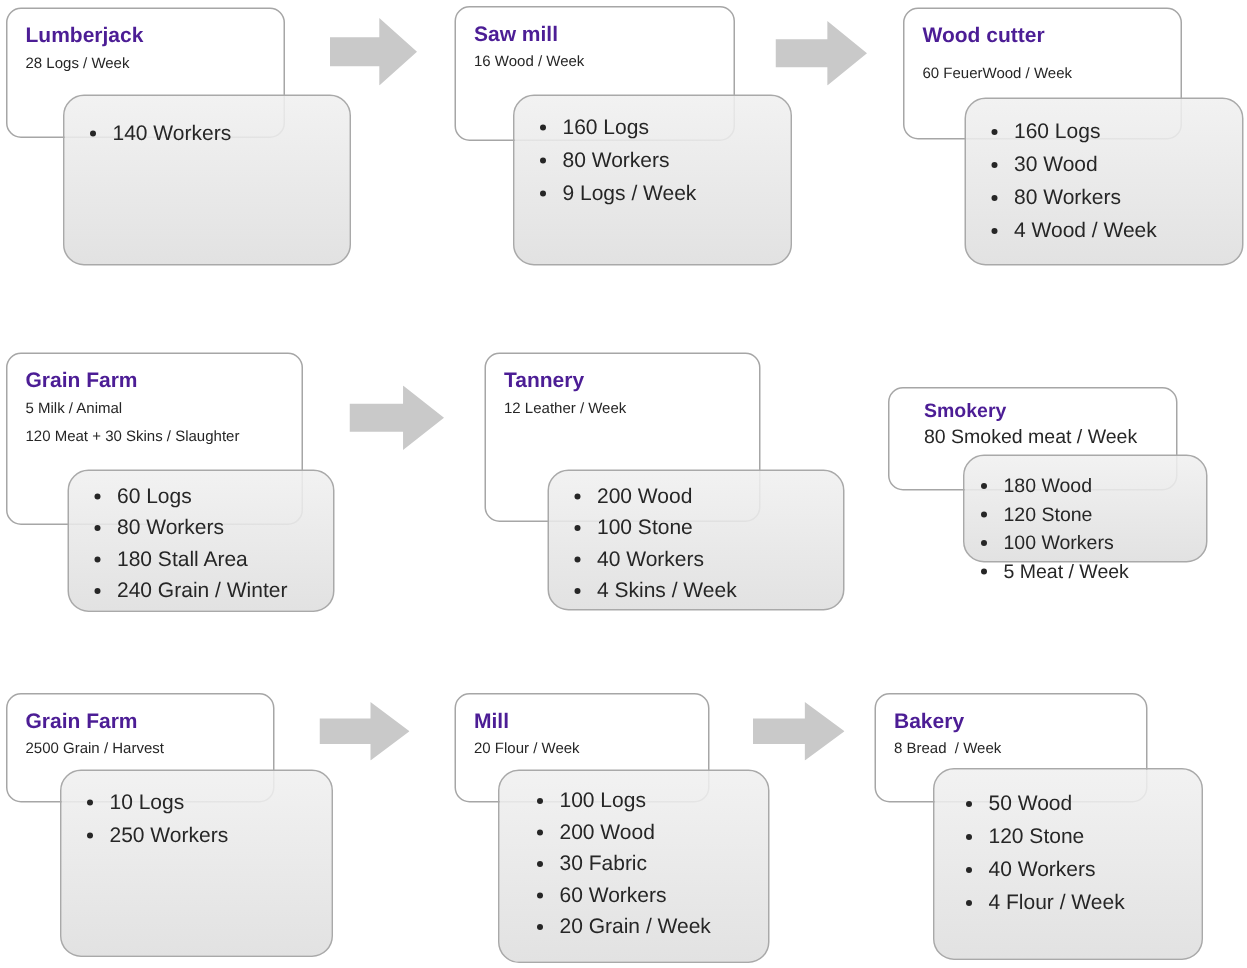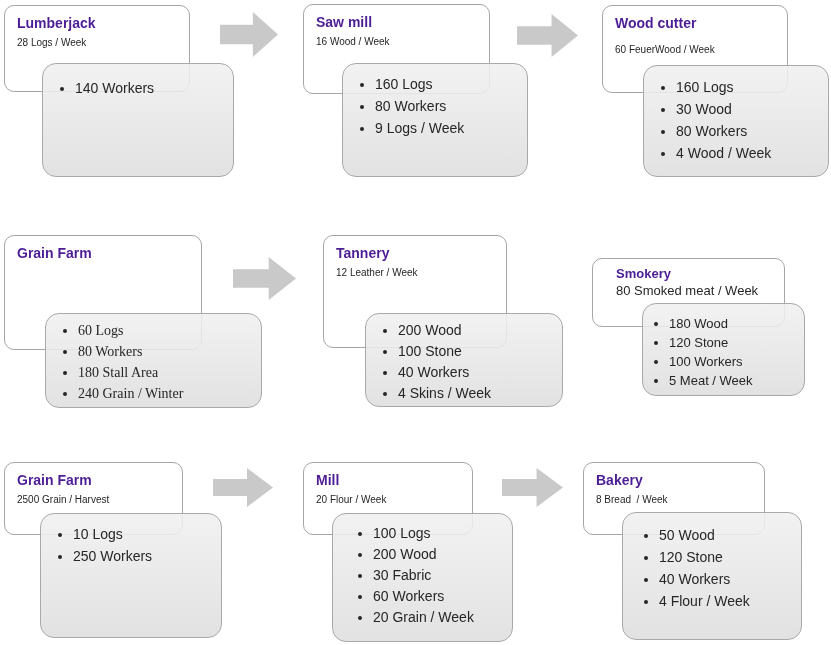--- a/index.html
+++ b/index.html
@@ -25,25 +25,25 @@
     box-sizing:border-box;
   }
   .reqs{margin:0;padding:10px 6px 0 32px;list-style:disc;}
   .reqs li{font-size:14px;line-height:22px;}
 
   
   .n1{left:4px;top:5px;}   .n1 .card{width:186px;height:87px;}  .n1 .note{left:38px;top:58px;width:192px;height:114px;} .n1 .reqs{padding-top:13px;}
   .n2{left:303px;top:4px;} .n2 .card{width:187px;height:90px;}  .n2 .note{left:39px;top:59px;width:186px;height:114px;} .n2 .reqs{padding-top:9px;}
   .n3{left:602px;top:5px;} .n3 .card{width:186px;height:88px;}  .n3 .note{left:41px;top:60px;width:186px;height:112px;} .n3 .reqs{padding-top:10px;}
   .n3 .outputs{margin-top:7px;}
-  .n4{left:4px;top:235px;}   .n4 .card{width:198px;height:115px;} .n4 .note{left:41px;top:78px;width:217px;height:95px;font-family:Liberation Serif, serif;}  .n4 .reqs{padding-top:6px;line-height:21px;}
+  .n4{left:4px;top:235px;}   .n4 .card{width:198px;height:115px;} .n4 .note{left:41px;top:78px;width:178px;height:95px;}  .n4 .reqs{padding-top:6px;line-height:21px;}
   .n4 .reqs li{line-height:21px;}
   .n5{left:323px;top:235px;} .n5 .card{width:184px;height:113px;} .n5 .note{left:42px;top:78px;width:198px;height:94px;}  .n5 .reqs{padding-top:6px;}
   .n5 .reqs li{line-height:21px;}
-  .n6{left:592px;top:258px;} .n6 .card{width:193px;height:69px;padding:6px 11px;} .n6 .note{left:50px;top:45px;width:163px;height:93px;}
+  .n6{left:592px;top:258px;} .n6 .card{width:193px;height:69px;padding:6px 11px;} .n6 .note{left:50px;top:45px;width:163px;height:72px;}
   .n6 .title,.n6 .outputs div{font-size:13px;line-height:17px;margin-left:12px;}
   .n6 .reqs{padding:10px 4px 0 26px;} .n6 .reqs li{font-size:13px;line-height:19px;}
   .n7{left:4px;top:462px;}   .n7 .card{width:179px;height:73px;}  .n7 .note{left:36px;top:51px;width:182px;height:125px;} .n7 .reqs{padding-top:9px;}
   .n8{left:303px;top:462px;} .n8 .card{width:170px;height:73px;}  .n8 .note{left:29px;top:51px;width:181px;height:129px;} .n8 .reqs{padding-top:9px;padding-left:40px;}
   .n8 .reqs li{line-height:21px;}
   .n9{left:583px;top:462px;} .n9 .card{width:182px;height:73px;}  .n9 .note{left:39px;top:50px;width:180px;height:128px;} .n9 .reqs{padding-top:11px;padding-left:36px;}
 
   .arrow{position:absolute;z-index:0;}
   .arrow path{fill:#c9c9c9;}
   .a1{left:220px;top:12px;width:58px;height:45px;}
@@ -116,20 +116,24 @@
     <div class="note">
       <ul class="reqs">
           <li>60 Logs</li>
           <li>80 Workers</li>
           <li>180 Stall Area</li>
           <li>240 Grain / Winter</li>
         </ul>
     </div>
     <div class="card">
       <div class="title">Grain Farm</div>
+      <div class="outputs">
+          <div>5 Milk / Animal</div>
+          <div>120 Meat + 30 Skins / Slaughter</div>
+        </div>
     </div>
   </div>
 
   <svg class="arrow a3" viewBox="0 0 60 44" preserveAspectRatio="none">
       <path d="M0 12.5 H34 V0 L60 22 L34 44 V31.5 H0 Z"></path>
     </svg>
 
   <div class="node n5">
     <div class="note">
       <ul class="reqs">

